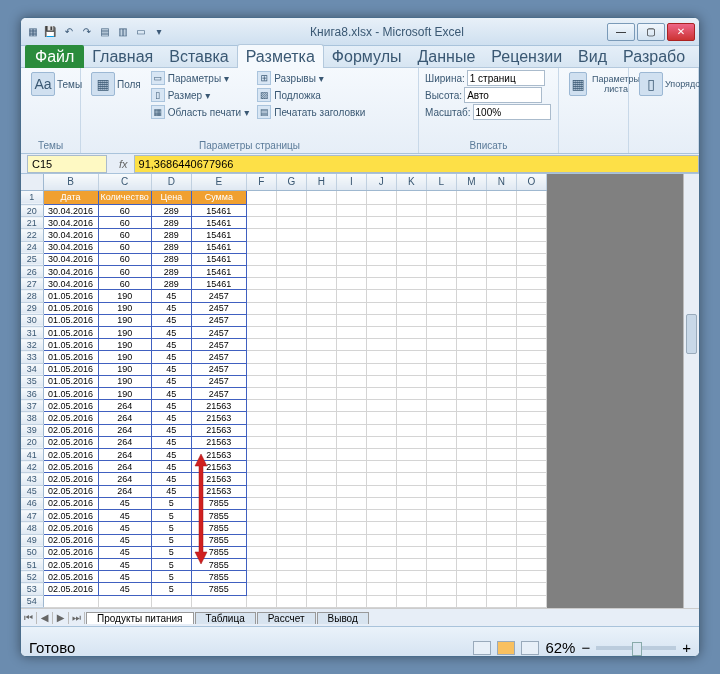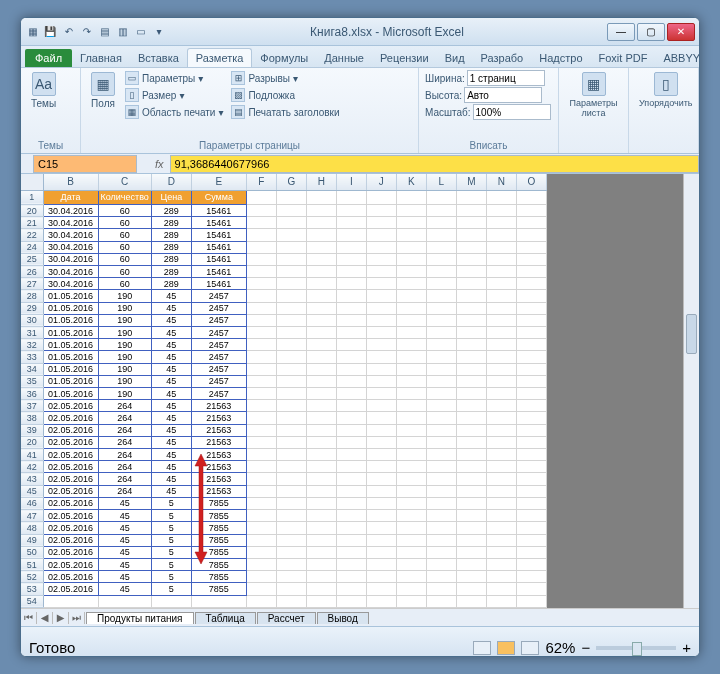--- a/index.html
+++ b/index.html
@@ -5,37 +5,37 @@
 *{box-sizing:border-box;margin:0;padding:0;font-family:"Segoe UI",Tahoma,sans-serif}
 body{background:#6b8caf;display:flex;align-items:center;justify-content:center;height:674px;width:720px;overflow:hidden}
 .window{width:680px;height:640px;background:#fff;border:1px solid #4a6d8c;border-radius:6px;box-shadow:0 0 12px rgba(0,0,0,.4);display:flex;flex-direction:column;overflow:hidden}
 .titlebar{height:28px;background:linear-gradient(#e8f0f8,#cfe0f0);display:flex;align-items:center;padding:0 4px;border-bottom:1px solid #a9c3db}
 .titlebar .qat{display:flex;gap:2px;align-items:center}
 .titlebar .qat span{width:16px;height:16px;display:flex;align-items:center;justify-content:center;font-size:10px;color:#3c5a78}
 .titlebar .title{flex:1;text-align:center;font-size:12px;color:#3a5873}
 .winbtns{display:flex;gap:2px}
 .winbtn{width:28px;height:18px;border:1px solid #7a9ab8;border-radius:2px;display:flex;align-items:center;justify-content:center;font-size:10px;background:linear-gradient(#f0f6fc,#d3e3f1)}
 .winbtn.close{background:linear-gradient(#e68,#c33);color:#fff;border-color:#a22}
-.ribbon-tabs{height:22px;background:linear-gradient(#e5eff8,#d7e5f2);display:flex;align-items:flex-end;padding:0 4px;gap:0;border-bottom:1px solid #b4c9dd;font-size:11px}
+.ribbon-tabs{height:22px;background:linear-gradient(#e5eff8,#d7e5f2);display:flex;align-items:center;padding:0 4px;gap:0;border-bottom:1px solid #b4c9dd;font-size:16px}
 .rtab{padding:3px 8px;color:#3a5873;cursor:pointer;white-space:nowrap}
 .rtab.file{background:#2a8c3c;color:#fff;border-radius:2px 2px 0 0;padding:3px 10px}
 .rtab.active{background:#f5f9fd;border:1px solid #b4c9dd;border-bottom:none;border-radius:3px 3px 0 0}
 .ribbon{height:86px;background:linear-gradient(#f5f9fd,#e6eef7);display:flex;border-bottom:1px solid #a9c3db;font-size:10px;color:#3a5873}
 .rgroup{border-right:1px solid #c8d8e8;display:flex;flex-direction:column;padding:2px 6px}
 .rgroup .body{flex:1;display:flex;gap:4px;align-items:flex-start}
 .rgroup .label{text-align:center;font-size:10px;color:#5b7b99;padding-top:2px}
-.bigbtn{display:flex;flex-direction:column;align-items:center;gap:2px;padding:2px 4px;cursor:pointer}
+.bigbtn{display:flex;align-items:center;gap:2px;padding:2px 4px;cursor:pointer}
 .bigbtn .ico{width:24px;height:24px;background:#d0e0f0;border:1px solid #9cb8d4;border-radius:2px;display:flex;align-items:center;justify-content:center;font-size:14px}
 .smbtn{display:flex;align-items:center;gap:3px;padding:1px 2px;cursor:pointer;white-space:nowrap}
 .smbtn .ico{width:14px;height:14px;background:#d8e6f4;border:1px solid #aac4dd;display:flex;align-items:center;justify-content:center;font-size:9px}
 .col{display:flex;flex-direction:column;gap:1px}
 .inp{width:78px;height:16px;border:1px solid #abc;font-size:10px;padding:0 2px;background:#fff}
 .row{display:flex;align-items:center;gap:2px}
 .formula-bar{height:20px;display:flex;align-items:center;border-bottom:1px solid #a9c3db;background:#e7eef7;font-size:11px}
-.name-box{width:104px;height:18px;border:1px solid #abc;background:#fdba74;margin:0 12px;padding:0 4px;display:flex;align-items:center}
+.name-box{width:80px;height:18px;border:1px solid #abc;background:#fef9c3;margin:0 6px;padding:0 4px;display:flex;align-items:center}
 .fx{padding:0 6px;font-style:italic;color:#666}
 .fval{flex:1;height:18px;border:1px solid #abc;background:#fde047;padding:0 4px;display:flex;align-items:center}
 .sheet-area{flex:1;display:flex;overflow:hidden;background:#808080;position:relative}
 .grid{background:#fff;font-size:9px;color:#000}
 .colhdr{background:linear-gradient(#f7fafc,#dfe8f2);border-right:1px solid #c0d0e0;border-bottom:1px solid #9fb8d0;text-align:center;font-size:10px;color:#3a5873;height:16px}
 .rowhdr{background:linear-gradient(#f7fafc,#dfe8f2);border-bottom:1px solid #c0d0e0;border-right:1px solid #9fb8d0;text-align:center;font-size:9px;color:#3a5873;width:22px}
 .corner{background:#e8eef6;border-right:1px solid #9fb8d0;border-bottom:1px solid #9fb8d0;width:22px;height:16px}
 .thdr{background:#f0a030;color:#fff;border:1px solid #4060c0;text-align:center;font-size:9px;height:14px;padding:0 2px}
 .cell{border:1px solid #4060c0;border-top:none;border-left:none;text-align:center;height:12px;font-size:9px;padding:0 2px}
 .cell:first-child{border-left:1px solid #4060c0}

